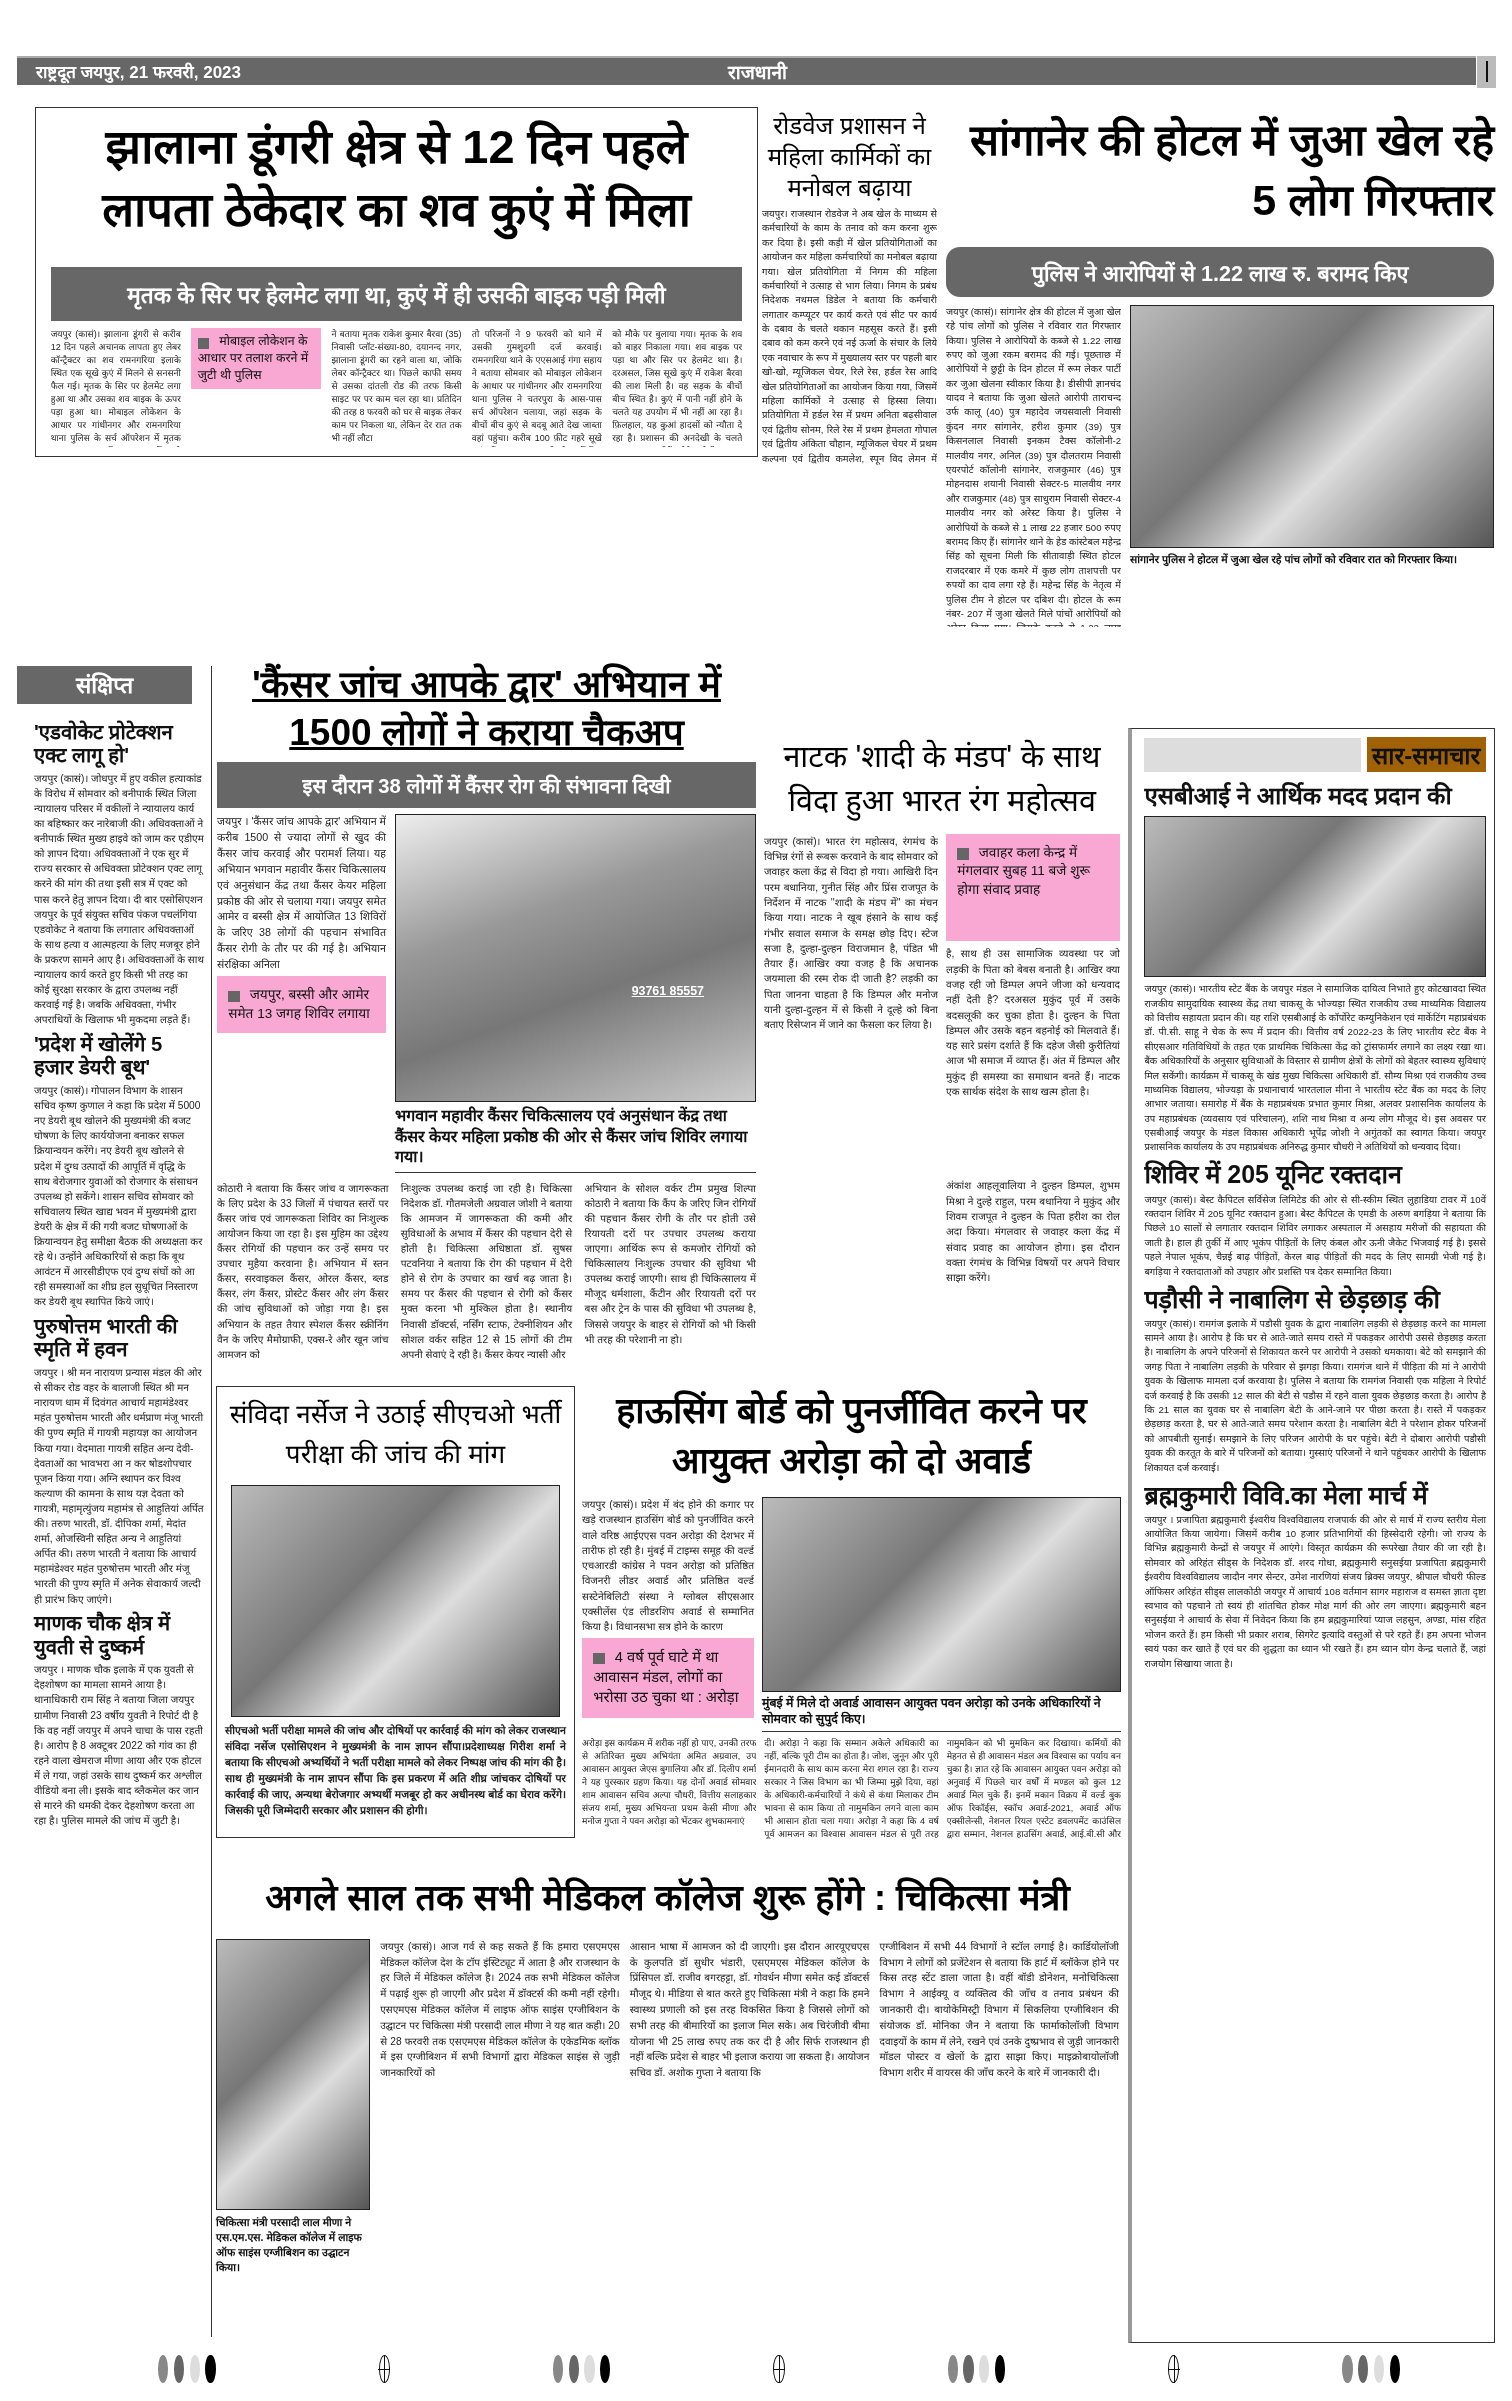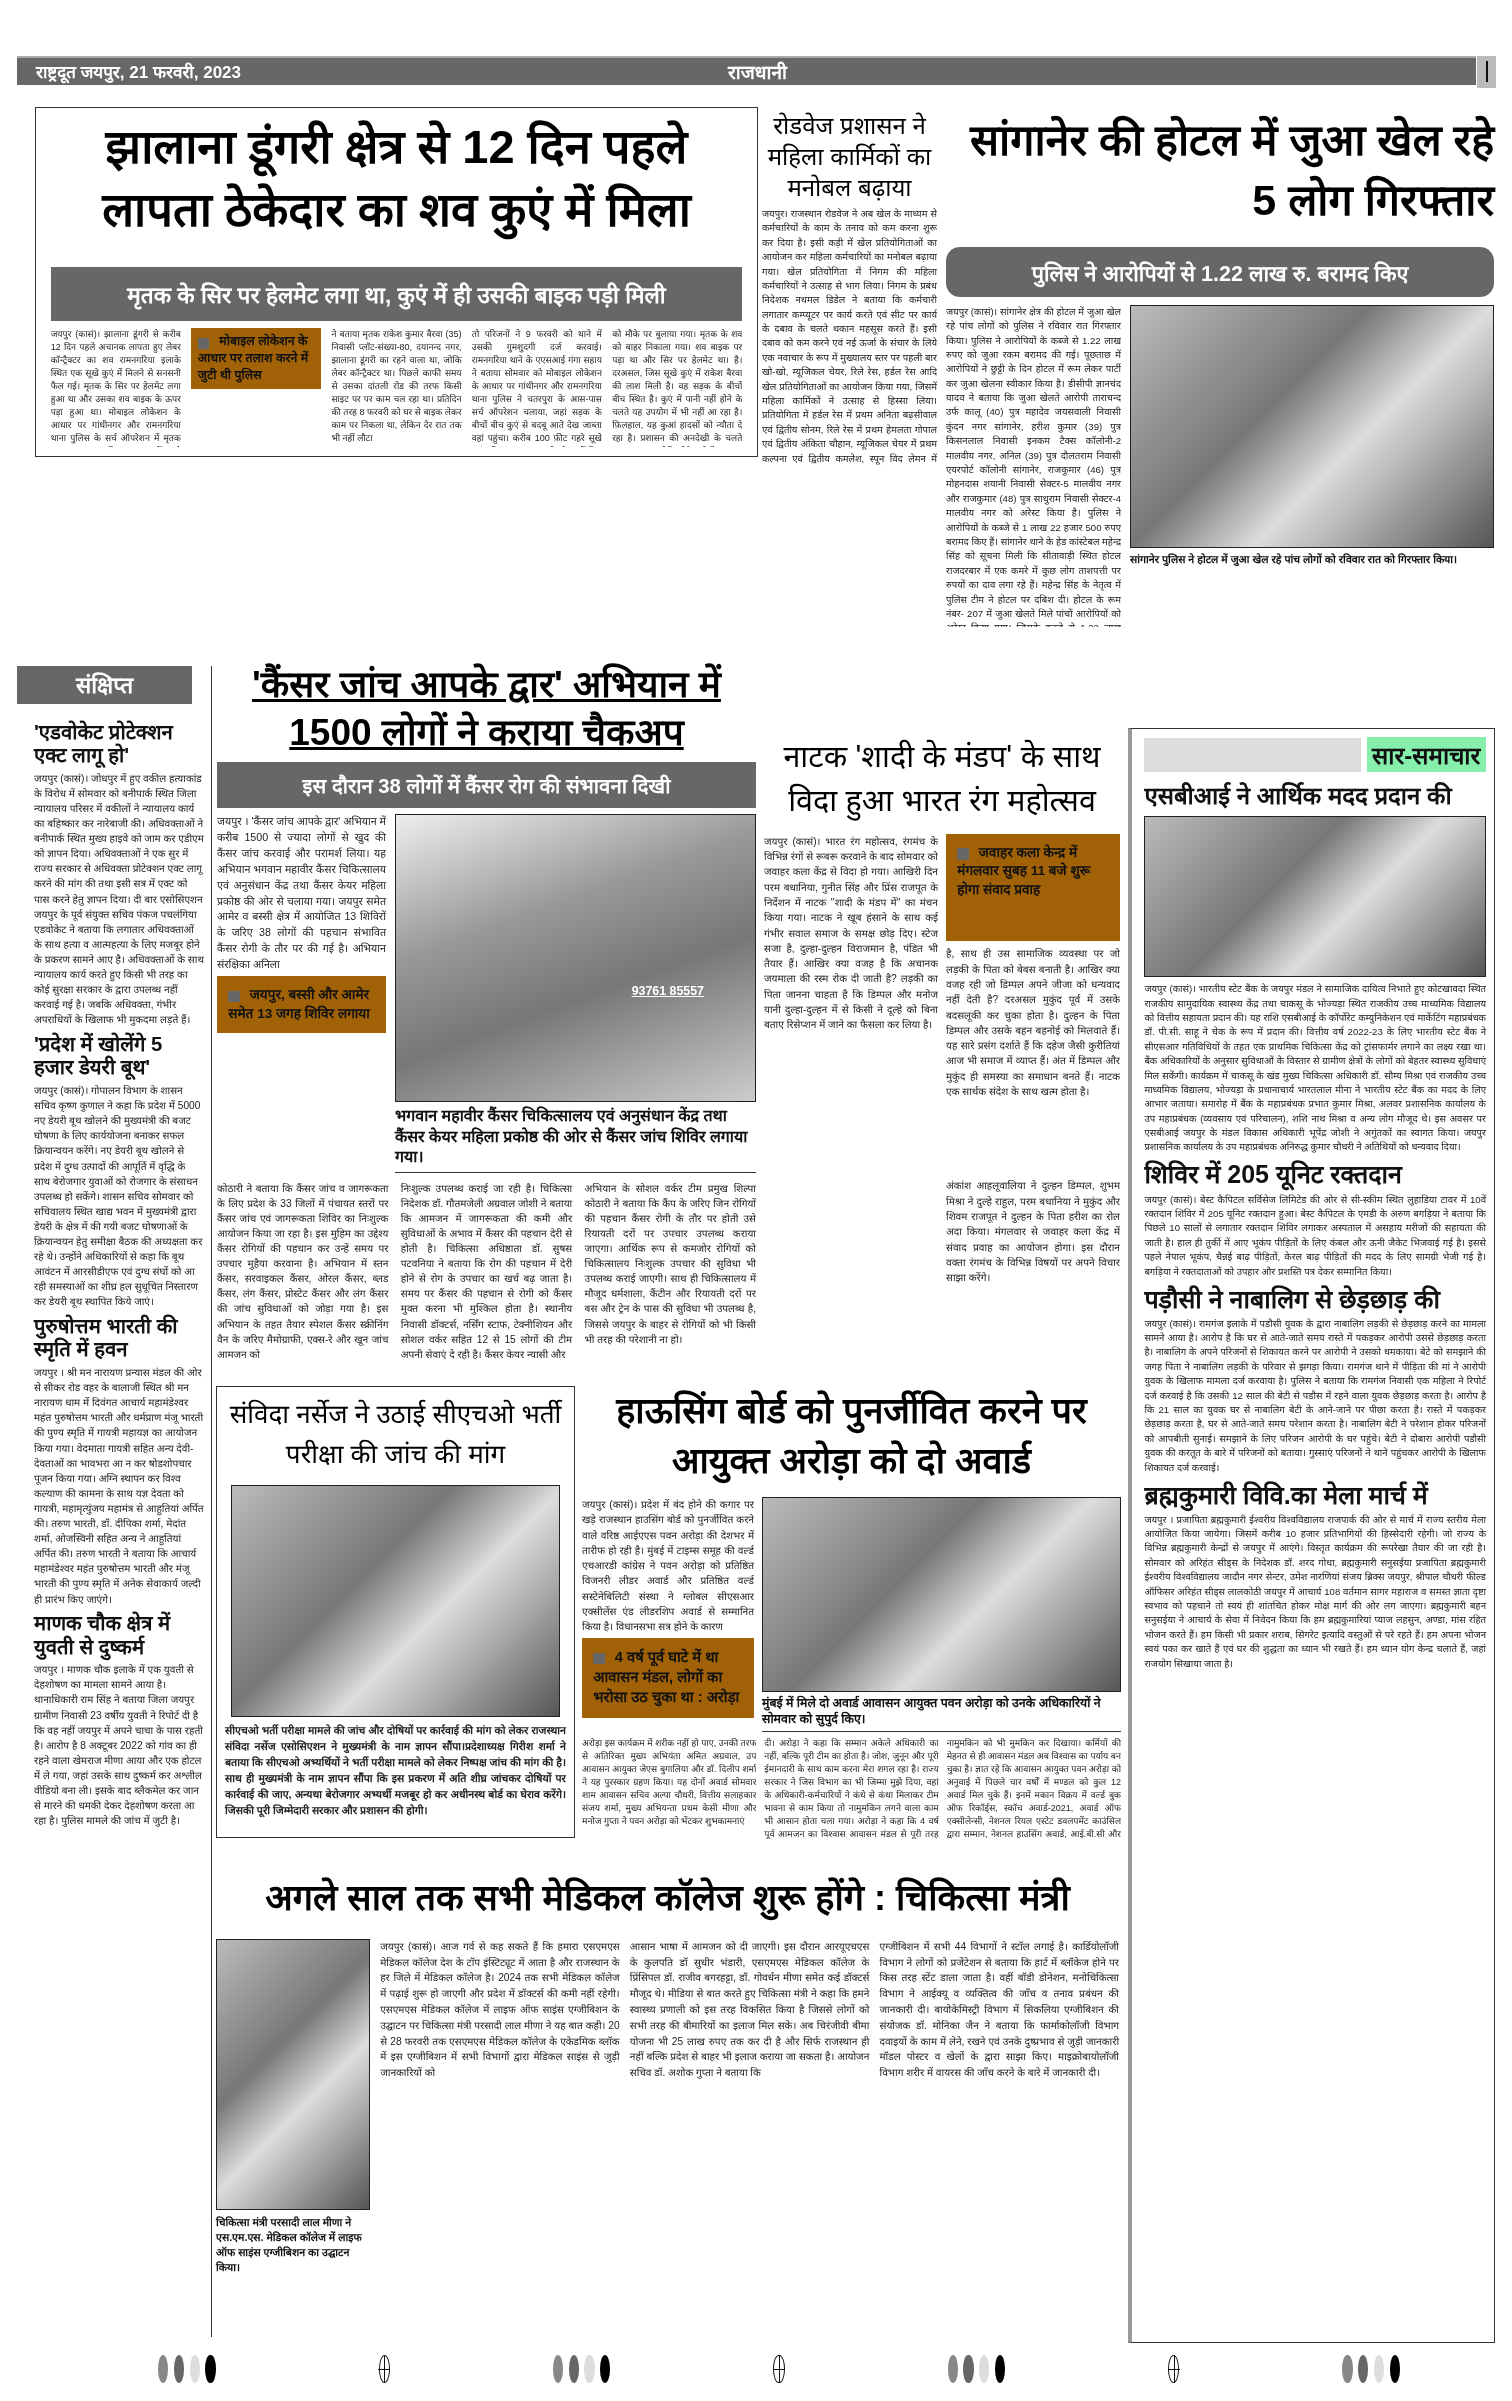--- a/index.html
+++ b/index.html
@@ -11,21 +11,21 @@
 .topbar .sec{font-size:19px;font-weight:bold}
 .topbar .pg{position:absolute;right:0;top:-2.3px;width:20.3px;height:32px;background:#bbb;border-left:1.7px solid #fff}
 .topbar .pg:after{content:"";position:absolute;left:9px;top:5.6px;width:2.3px;height:20.3px;background:#111}
 .box{border:1.7px solid #333}
 .hl{font-weight:bold;line-height:1.2;color:#000}
 .subbar{background:#676767;color:#fff;font-weight:bold;text-align:center}
 .body{font-size:12.4px;line-height:1.5;text-align:justify;color:#222}
 .cols{display:flex;gap:12.4px}
 .cols>div{flex:1}
 .photo{background:linear-gradient(135deg,#bbb,#777 40%,#ddd 60%,#555);border:1.7px solid #222}
-.pull{background:#a16207;padding:10.2px 11.3px;font-weight:bold;font-size:17px;line-height:1.35}
+.pull{background:#f9a8d4;padding:10.2px 11.3px;font-weight:normal;font-size:17px;line-height:1.35}
 .pull .sq{display:inline-block;width:11.3px;height:11.3px;background:#666;margin-right:10.2px;vertical-align:top;margin-top:4.5px}
 .caption{font-weight:bold;font-size:14.7px;line-height:1.3;border-bottom:1.7px solid #333;padding-bottom:3.4px}
 .side-h{font-weight:bold;font-size:25px;line-height:1.15;margin:5.6px 0 3.4px}
 .regs{display:flex;gap:5.6px}
 .reg{width:10.2px;height:28px;border-radius:50%}
 .cross{width:11.3px;height:28px;border:1.1px solid #111;border-radius:50%;position:relative}
 .cross:before{content:"";position:absolute;left:-1.1px;right:-1.1px;top:13px;height:1.1px;background:#111}
 .cross:after{content:"";position:absolute;top:-1.1px;bottom:-1.1px;left:4.5px;width:1.1px;background:#111}
 </style>
 </head>
@@ -120,21 +120,21 @@
       <div class="pull" style="font-size:13.6px;height:107px;"><span class="sq"></span><span>जवाहर कला केन्द्र में मंगलवार सुबह 11 बजे शुरू होगा संवाद प्रवाह</span></div>
       <div class="body" style="font-size:10.2px;line-height:1.5;margin-top:5.6px;height:232px;overflow:hidden">है, साथ ही उस सामाजिक व्यवस्था पर जो लड़की के पिता को बेबस बनाती है। आखिर क्या वजह रही जो डिम्पल अपने जीजा को धन्यवाद नहीं देती है? दरअसल मुकुंद पूर्व में उसके बदसलूकी कर चुका होता है। दुल्हन के पिता डिम्पल और उसके बहन बहनोई को मिलवाते हैं। यह सारे प्रसंग दर्शाते हैं कि दहेज जैसी कुरीतियां आज भी समाज में व्याप्त हैं। अंत में डिम्पल और मुकुंद ही समस्या का समाधान बनते हैं। नाटक एक सार्थक संदेश के साथ खत्म होता है।</div>
       <div class="body" style="font-size:10.2px;line-height:1.5;height:147px;overflow:hidden">अंकांश आहलूवालिया ने दुल्हन डिम्पल, शुभम मिश्रा ने दुल्हे राहुल, परम बधानिया ने मुकुंद और शिवम राजपूत ने दुल्हन के पिता हरीश का रोल अदा किया। मंगलवार से जवाहर कला केंद्र में संवाद प्रवाह का आयोजन होगा। इस दौरान वक्ता रंगमंच के विभिन्न विषयों पर अपने विचार साझा करेंगे।</div>
     </div>
   </div>
 </div>
 
 <div class="abs" style="left:1128px;top:728px;width:367px;height:1615px;border-top:1.7px solid #333;border-left:4.5px solid #999;border-right:1.1px solid #333;border-bottom:1.7px solid #333;padding:8px 8px 0 12.4px;">
   <div style="display:flex;align-items:center;gap:5.6px;">
     <div style="flex:1;height:34px;background:#ddd;"></div>
-    <div style="background:#86efac;font-weight:bold;font-size:24px;padding:1.1px 5.6px;">सार-समाचार</div>
+    <div style="background:#a16207;font-weight:bold;font-size:24px;padding:1.1px 5.6px;">सार-समाचार</div>
   </div>
   <div class="side-h" style="font-size:24px;margin-top:10.2px;">एसबीआई ने आर्थिक मदद प्रदान की</div>
   <div class="photo" style="height:161px;margin:5.6px 0;"></div>
   <div class="body" style="font-size:9.6px;line-height:1.5;">जयपुर (कासं)। भारतीय स्टेट बैंक के जयपुर मंडल ने सामाजिक दायित्व निभाते हुए कोटखावदा स्थित राजकीय सामुदायिक स्वास्थ्य केंद्र तथा चाकसू के भोज्यड़ा स्थित राजकीय उच्च माध्यमिक विद्यालय को वित्तीय सहायता प्रदान की। यह राशि एसबीआई के कॉर्पोरेट कम्युनिकेशन एवं मार्केटिंग महाप्रबंधक डॉ. पी.सी. साहू ने चेक के रूप में प्रदान की। वित्तीय वर्ष 2022-23 के लिए भारतीय स्टेट बैंक ने सीएसआर गतिविधियों के तहत एक प्राथमिक चिकित्सा केंद्र को ट्रांसफार्मर लगाने का लक्ष्य रखा था। बैंक अधिकारियों के अनुसार सुविधाओं के विस्तार से ग्रामीण क्षेत्रों के लोगों को बेहतर स्वास्थ्य सुविधाएं मिल सकेंगी। कार्यक्रम में चाकसू के खंड मुख्य चिकित्सा अधिकारी डॉ. सौम्य मिश्रा एवं राजकीय उच्च माध्यमिक विद्यालय, भोज्यड़ा के प्रधानाचार्य भारतलाल मीना ने भारतीय स्टेट बैंक का मदद के लिए आभार जताया। समारोह में बैंक के महाप्रबंधक प्रभात कुमार मिश्रा, अलवर प्रशासनिक कार्यालय के उप महाप्रबंधक (व्यवसाय एवं परिचालन), शशि नाथ मिश्रा व अन्य लोग मौजूद थे। इस अवसर पर एसबीआई जयपुर के मंडल विकास अधिकारी भूपेंद्र जोशी ने अगुंतकों का स्वागत किया। जयपुर प्रशासनिक कार्यालय के उप महाप्रबंधक अनिरुद्ध कुमार चौधरी ने अतिथियों को धन्यवाद दिया।</div>
   <div class="side-h">शिविर में 205 यूनिट रक्तदान</div>
   <div class="body" style="font-size:9.6px;line-height:1.5;">जयपुर (कासं)। बेस्ट कैपिटल सर्विसेज लिमिटेड की ओर से सी-स्कीम स्थित लुहाडिया टावर में 10वें रक्तदान शिविर में 205 यूनिट रक्तदान हुआ। बेस्ट कैपिटल के एमडी के अरुण बगड़िया ने बताया कि पिछले 10 सालों से लगातार रक्तदान शिविर लगाकर अस्पताल में असहाय मरीजों की सहायता की जाती है। हाल ही तुर्की में आए भूकंप पीड़ितों के लिए कंबल और ऊनी जैकेट भिजवाई गई है। इससे पहले नेपाल भूकंप, चैन्नई बाढ़ पीड़ितों, केरल बाढ़ पीड़ितों की मदद के लिए सामग्री भेजी गई है। बगड़िया ने रक्तदाताओं को उपहार और प्रशस्ति पत्र देकर सम्मानित किया।</div>
   <div class="side-h">पड़ौसी ने नाबालिग से छेड़छाड़ की</div>
   <div class="body" style="font-size:9.6px;line-height:1.5;">जयपुर (कासं)। रामगंज इलाके में पडौसी युवक के द्वारा नाबालिग लड़की से छेड़छाड़ करने का मामला सामने आया है। आरोप है कि घर से आते-जाते समय रास्ते में पकड़कर आरोपी उससे छेड़छाड़ करता है। नाबालिग के अपने परिजनों से शिकायत करने पर आरोपी ने उसको धमकाया। बेटे को समझाने की जगह पिता ने नाबालिग लड़की के परिवार से झगड़ा किया। रामगंज थाने में पीड़िता की मां ने आरोपी युवक के खिलाफ मामला दर्ज करवाया है। पुलिस ने बताया कि रामगंज निवासी एक महिला ने रिपोर्ट दर्ज करवाई है कि उसकी 12 साल की बेटी से पडौस में रहने वाला युवक छेड़छाड़ करता है। आरोप है कि 21 साल का युवक घर से नाबालिग बेटी के आने-जाने पर पीछा करता है। रास्ते में पकड़कर छेड़छाड़ करता है, घर से आते-जाते समय परेशान करता है। नाबालिग बेटी ने परेशान होकर परिजनों को आपबीती सुनाई। समझाने के लिए परिजन आरोपी के घर पहुंचे। बेटी ने दोबारा आरोपी पडौसी युवक की करतूत के बारे में परिजनों को बताया। गुस्साएं परिजनों ने थाने पहुंचकर आरोपी के खिलाफ शिकायत दर्ज करवाई।</div>
   <div class="side-h">ब्रह्मकुमारी विवि.का मेला मार्च में</div>
   <div class="body" style="font-size:9.6px;line-height:1.5;">जयपुर । प्रजापिता ब्रह्मकुमारी ईश्वरीय विश्वविद्यालय राजपार्क की ओर से मार्च में राज्य स्तरीय मेला आयोजित किया जायेगा। जिसमें करीब 10 हजार प्रतिभागियों की हिस्सेदारी रहेगी। जो राज्य के विभिन्न ब्रह्मकुमारी केन्द्रों से जयपुर में आएंगे। विस्तृत कार्यक्रम की रूपरेखा तैयार की जा रही है। सोमवार को अरिहंत सीड्स के निदेशक डॉ. शरद गोधा, ब्रह्मकुमारी सनुसईया प्रजापिता ब्रह्मकुमारी ईश्वरीय विश्वविद्यालय जादौन नगर सेन्टर, उमेश नारणियां संजय ब्रिक्स जयपुर, श्रीपाल चौधरी फील्ड ऑफिसर अरिहंत सीड्स लालकोठी जयपुर में आचार्य 108 वर्तमान सागर महाराज व समस्त ज्ञाता दृष्टा स्वभाव को पहचाने तो स्वयं ही शांतचित होकर मोक्ष मार्ग की ओर लग जाएगा। ब्रह्मकुमारी बहन सनुसईया ने आचार्य के सेवा में निवेदन किया कि हम ब्रह्मकुमारियां प्याज लहसुन, अण्डा, मांस रहित भोजन करते हैं। हम किसी भी प्रकार शराब, सिगरेट इत्यादि वस्तुओं से परे रहते हैं। हम अपना भोजन स्वयं पका कर खाते हैं एवं घर की शुद्धता का ध्यान भी रखते हैं। हम ध्यान योग केन्द्र चलाते हैं, जहां राजयोग सिखाया जाता है।</div>

